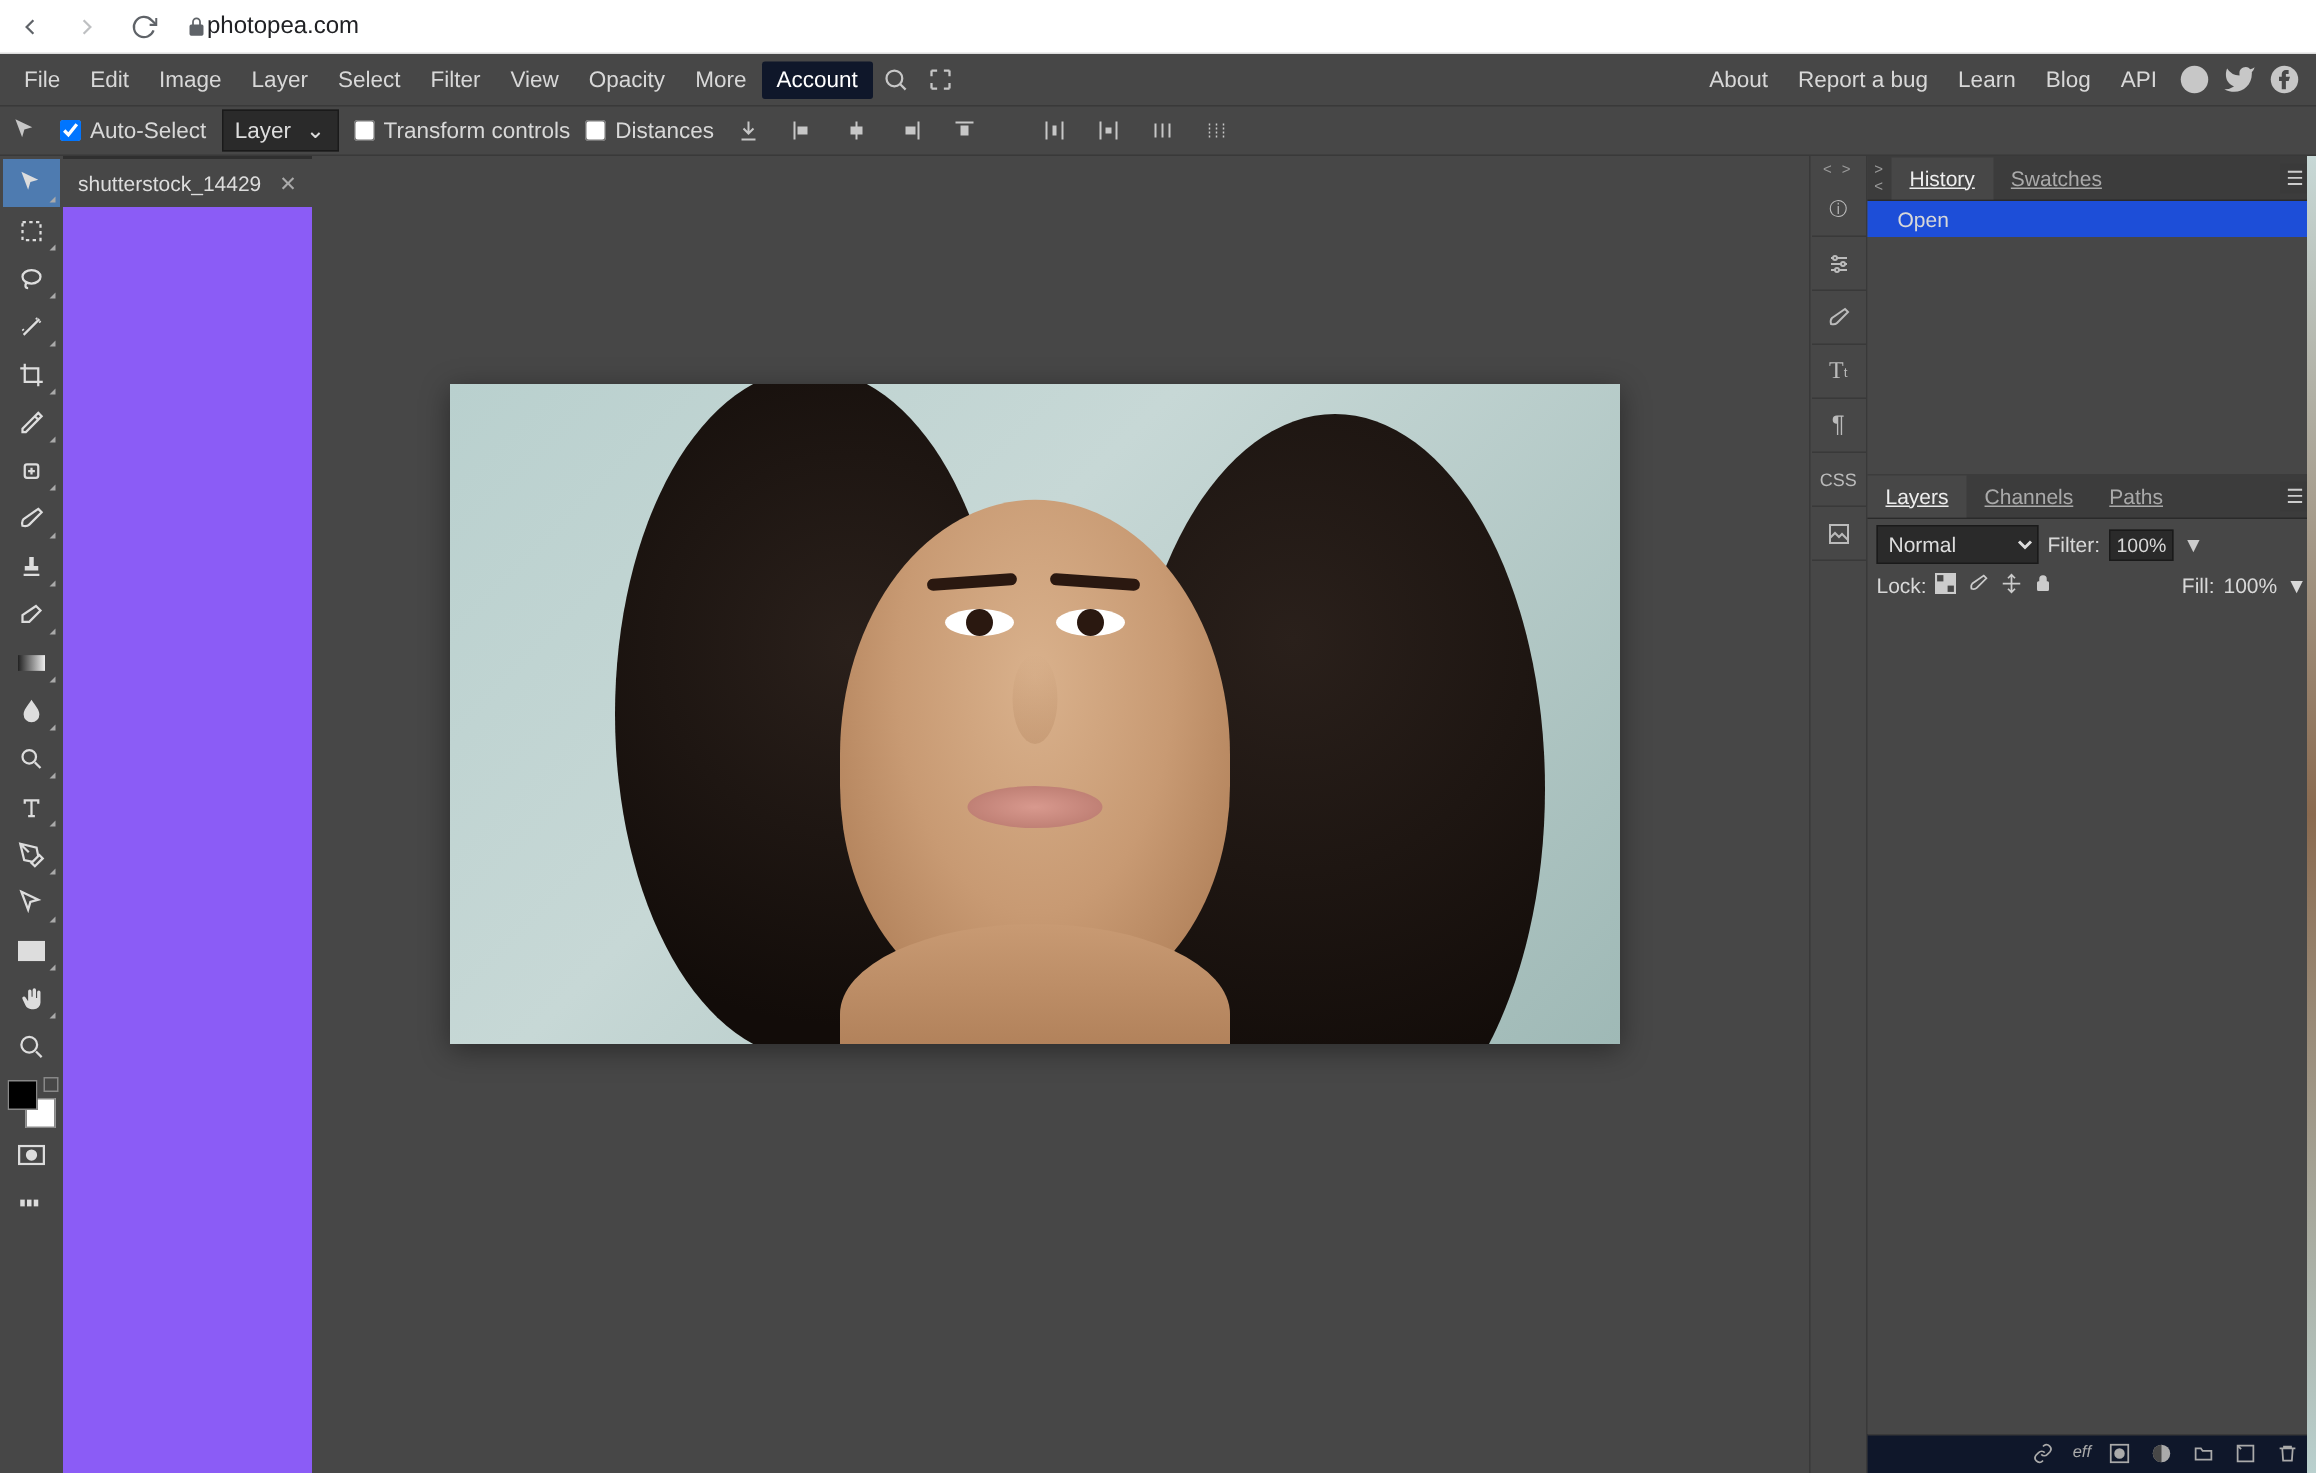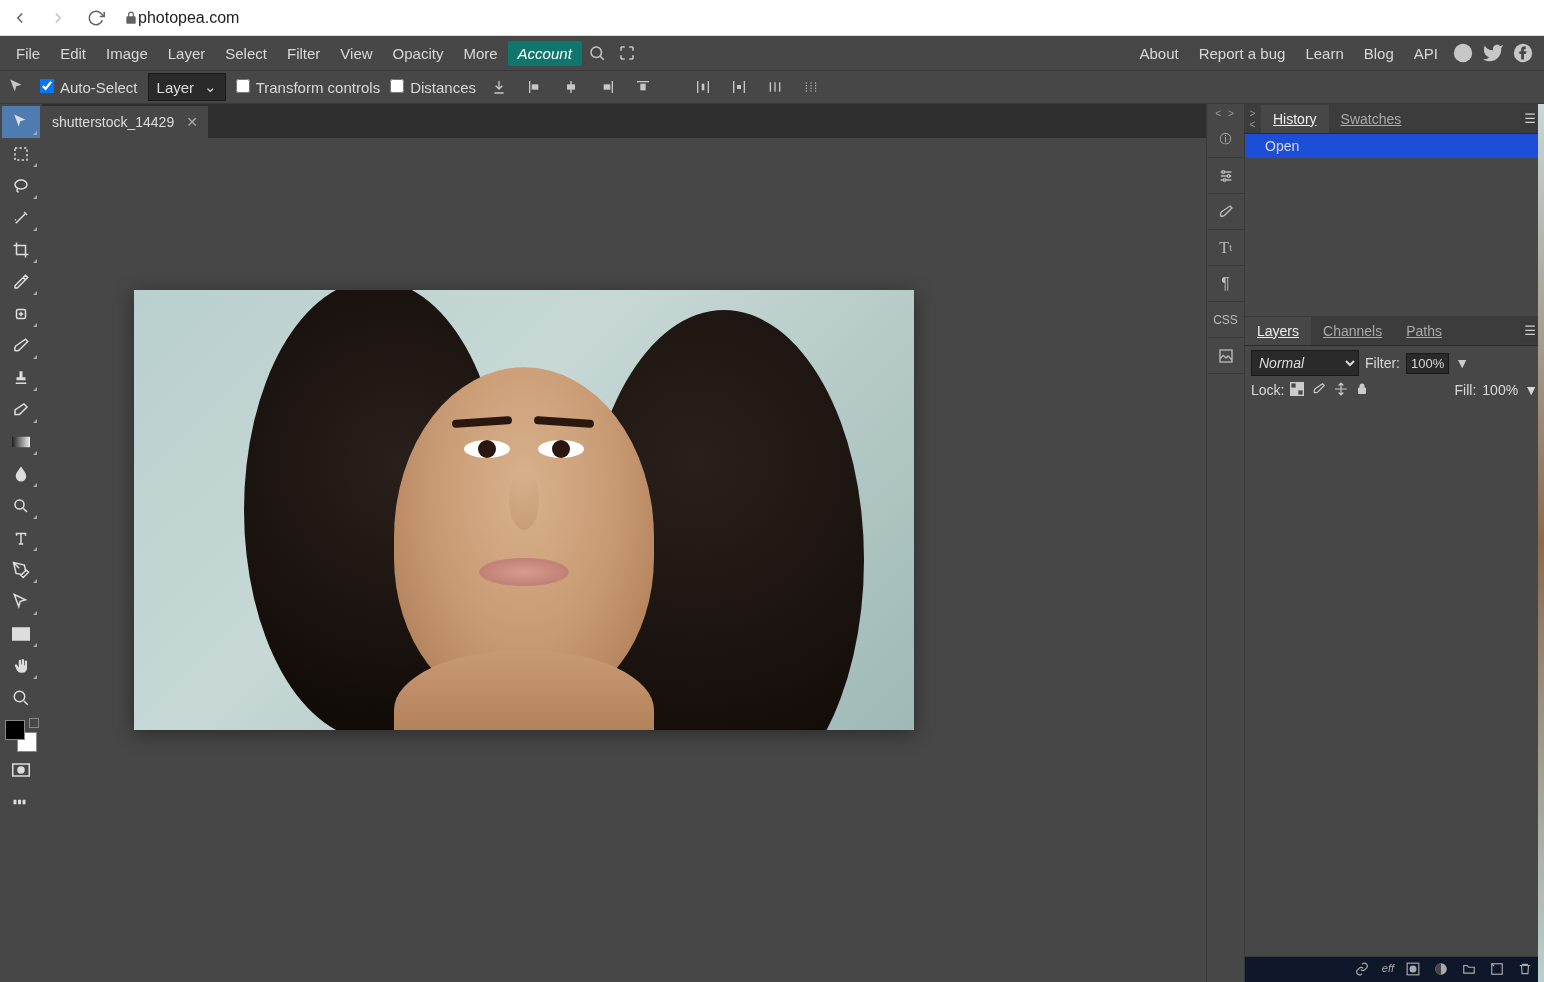--- a/index.html
+++ b/index.html
@@ -4,41 +4,41 @@
 <style>
 * { margin:0; padding:0; box-sizing:border-box; font-family:Arial,sans-serif; }
 body { width:1544px; height:982px; background:#fff; overflow:hidden; }
 .browser-bar { height:36px; background:#fff; display:flex; align-items:center; padding:0 10px; gap:18px; border-bottom:1px solid #ddd; }
 .browser-bar .nav-ico { width:20px; height:20px; color:#5f6368; cursor:pointer; display:flex; align-items:center; justify-content:center; }
 .url-box { display:flex; align-items:center; color:#202124; font-size:16px; }
 .url-box .lock { color:#5f6368; }
 .app { position:absolute; top:36px; left:0; right:0; bottom:0; background:#474747; color:#d8d8d8; font-size:15px; }
 .menubar { height:34px; background:#474747; display:flex; align-items:center; padding:12px 6px; }
 .menubar .mitem { padding:6px 10px; cursor:pointer; }
-.menubar .account { background:#0f766e; color:#fff; padding:4px 10px; border-radius:2px;font-style:italic; }
+.menubar .account { background:#0f172a; color:#fff; padding:4px 10px; border-radius:2px; }
 .menubar .spacer { flex:1; }
 .menubar .ico { width:30px; display:flex; align-items:center; justify-content:center; cursor:pointer; color:#c7c7c7; }
 .optbar { height:34px; background:#474747; display:flex; align-items:center; padding:0 4px; gap:10px; border-top:1px solid #393939; border-bottom:1px solid #393939; }
 .optbar .ico { width:26px; height:26px; display:flex; align-items:center; justify-content:center; color:#c7c7c7; cursor:pointer; }
-.optbar .chk { display:flex; gap:6px; }
+.optbar .chk { display:flex; align-items:center; gap:6px; }
 .optbar .chk input { width:14px; height:14px; }
 .optbar .sel { background:#2a2a2a; border:1px solid #1a1a1a; color:#ddd; padding:4px 8px; display:flex; align-items:center; gap:10px; cursor:pointer; }
 .workspace { position:absolute; top:68px; left:0; right:0; bottom:0; display:flex; }
 .toolbar { width:42px; background:#474747; display:flex; flex-direction:column; align-items:center; padding-top:2px; }
 .toolbar .tool { width:38px; height:32px; display:flex; align-items:center; justify-content:center; color:#ddd; cursor:pointer; position:relative; }
 .toolbar .tool.active { background:#4e7bb0; }
 .toolbar .tool .corner { position:absolute; right:3px; bottom:3px; width:0; height:0; border-left:4px solid transparent; border-bottom:4px solid #aaa; }
 .toolbar .swatches { width:36px; height:36px; position:relative; margin-top:4px; }
 .toolbar .sw-fg { position:absolute; top:2px; left:2px; width:20px; height:20px; background:#000; border:1px solid #888; z-index:2; }
 .toolbar .sw-bg { position:absolute; bottom:2px; right:2px; width:20px; height:20px; background:#fff; border:1px solid #888; }
 .toolbar .sw-sm { position:absolute; top:0; right:0; width:10px; height:10px; border:1px solid #888; }
 .tabstrip { height:34px; background:#2f2f2f; display:flex; align-items:flex-end; }
 .tab { background:#474747; height:32px; display:flex; align-items:center; padding:0 10px; gap:12px; color:#ddd; font-size:14px; }
 .tab .x { color:#aaa; cursor:pointer; }
-.canvas-area { flex:1; display:flex; flex-direction:column; background:#8b5cf6; }
+.canvas-area { flex:1; display:flex; flex-direction:row; background:#8b5cf6; }
 .canvas-bg { flex:1; background:#474747; position:relative; }
 .canvas { position:absolute; left:92px; top:152px; width:780px; height:440px; background:linear-gradient(135deg,#b9d0ce 0%,#c7d8d6 40%,#9fb9b6 100%); box-shadow:0 4px 18px rgba(0,0,0,0.4); overflow:hidden; }
 .face { position:absolute; left:50%; top:50%; transform:translate(-50%,-42%); width:260px; height:340px; background:radial-gradient(ellipse at 50% 35%,#d9b18c 0%,#c89a73 50%,#a7764f 100%); border-radius:50% 50% 44% 44%; }
 .hair-l { position:absolute; left:110px; top:-10px; width:260px; height:460px; background:radial-gradient(circle at 60% 40%,#2a201b 0%,#120c09 80%); border-radius:50%; }
 .hair-r { position:absolute; right:50px; top:20px; width:280px; height:500px; background:radial-gradient(circle at 40% 30%,#2a201b 0%,#120c09 80%); border-radius:50%; }
 .eye { position:absolute; width:46px; height:18px; background:#fff; border-radius:50%; top:150px; }
 .eye.l { left:330px; } .eye.r { left:404px; }
 .pupil { position:absolute; width:18px; height:18px; background:#2a1810; border-radius:50%; left:14px; }
 .brow { position:absolute; width:60px; height:8px; background:#2a1810; border-radius:4px; top:128px; }
 .brow.l { left:318px; transform:rotate(-4deg); } .brow.r { left:400px; transform:rotate(4deg); }
@@ -51,21 +51,21 @@
 .rightpanes { width:300px; background:#474747; display:flex; flex-direction:column; border-left:1px solid #393939; }
 .pane { display:flex; flex-direction:column; }
 .pane-tabs { height:30px; display:flex; align-items:center; background:#3c3c3c; border-bottom:1px solid #2a2a2a; }
 .pane-tabs .handle { width:16px; text-align:center; color:#999; font-size:10px; letter-spacing:1px; }
 .pane-tabs .ptab { padding:6px 12px; cursor:pointer; color:#aaa; font-size:14px;text-decoration:underline; }
 .pane-tabs .ptab.active { background:#474747; color:#eee; }
 .pane-tabs .menu { margin-left:auto; width:20px; height:20px; background:#3a3a3a; color:#ccc; display:flex; align-items:center; justify-content:center; margin-right:4px; cursor:pointer; font-size:13px; }
 .pane-body { background:#474747; }
 .hist-row { background:#1d4ed8; padding:4px 20px; font-size:14px; }
 .layers-opts { display:flex; align-items:center; gap:6px; padding:4px 6px; font-size:14px; }
-.layers-opts select { background:#2a2a2a; color:#ddd; border:1px solid #1a1a1a; padding:3px; font-size:14px; width:108px;font-style:italic; }
+.layers-opts select { background:#2a2a2a; color:#ddd; border:1px solid #1a1a1a; padding:3px; font-size:14px; width:108px; }
 .layers-opts .val { background:#2a2a2a; padding:2px 4px; border:1px solid #1a1a1a; font-size:13px; }
 .layers-opts .tri { color:#ccc; }
 .lock-row { display:flex; align-items:center; gap:6px; padding:2px 6px 6px; font-size:14px; }
 .lock-row .ico { width:16px; height:16px; color:#ccc; cursor:pointer; }
 .layer-row { display:flex; align-items:center; background:#5a5a5a; padding:2px 4px; gap:8px; border:1px solid #6a6a6a; margin:2px; }
 .layer-row .thumb { width:34px; height:26px; background:linear-gradient(135deg,#b9d0ce,#8a6a4f); border:2px solid #fff; outline:1px solid #000; }
 .layer-bottom { margin-top:auto; height:26px; display:flex; align-items:center; justify-content:flex-end; gap:12px; padding:0 10px; background:#0f172a; border-top:1px solid #393939; }
 .layer-bottom .ico { width:16px; height:16px; color:#aaa; cursor:pointer; }
 .rightedge { position:absolute; right:0; top:0; bottom:0; width:6px; background:linear-gradient(180deg,#c7d8d6,#8a6a4f,#b9d0ce); }
 svg { display:block; }

